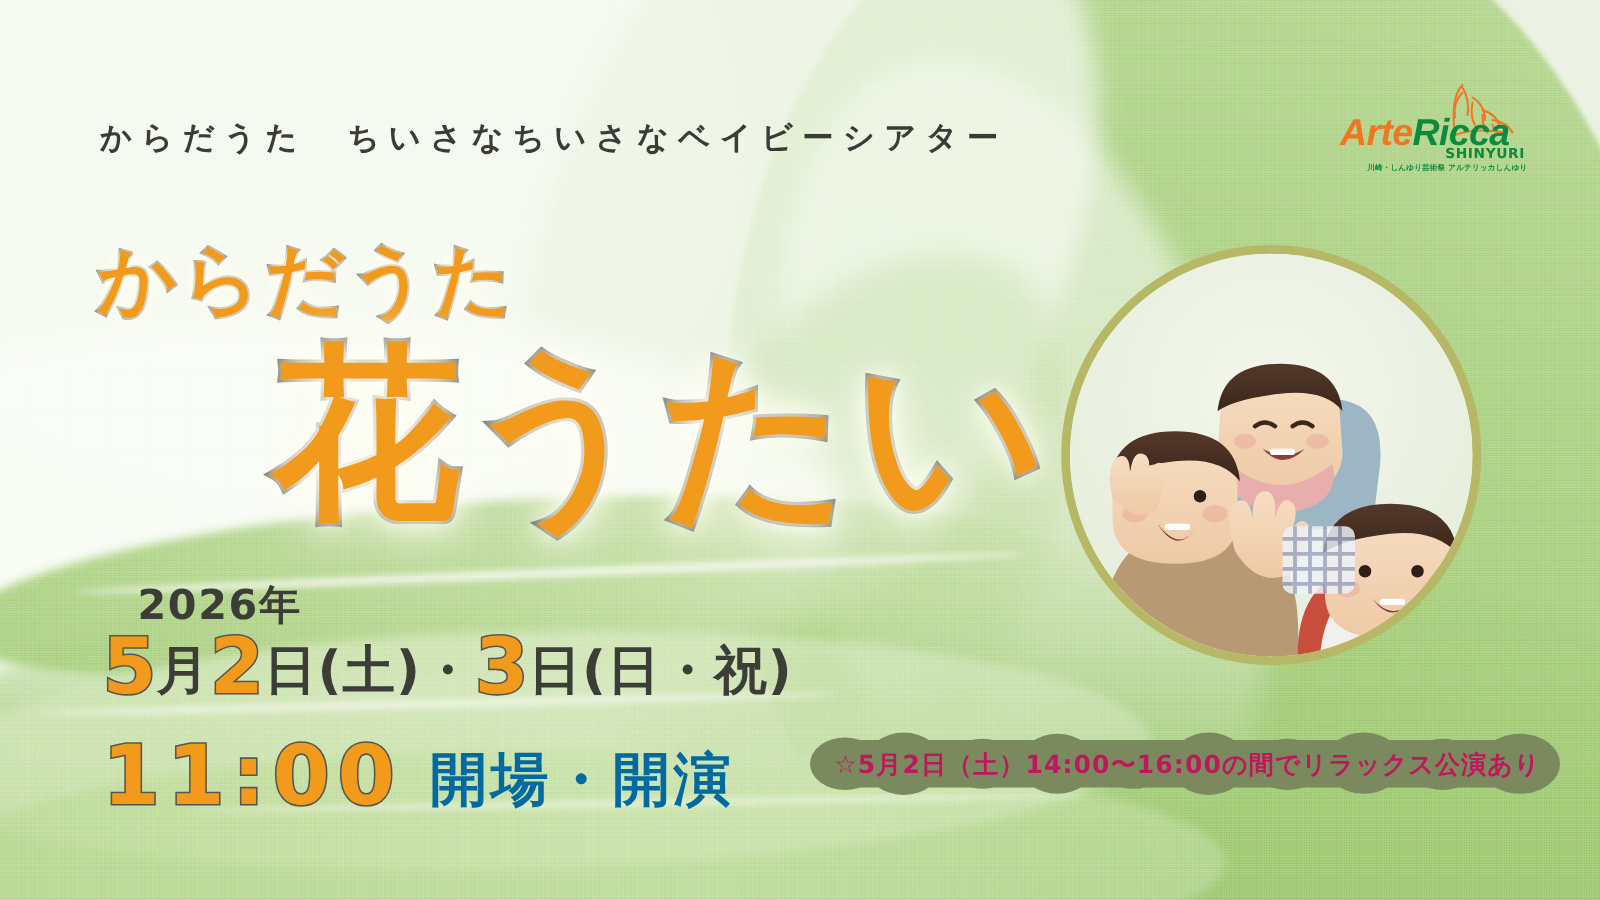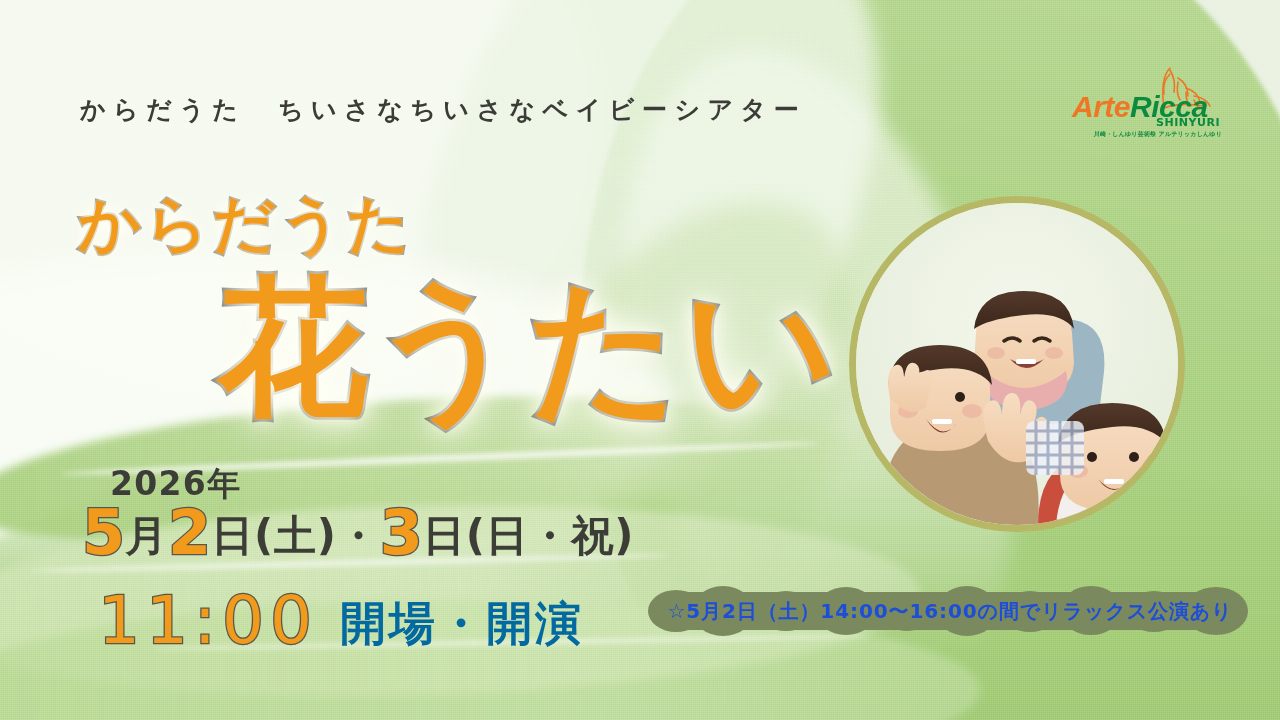--- a/index.html
+++ b/index.html
@@ -118,22 +118,22 @@
     font-size:42px;font-weight:700;color:#3d3d38;
     vertical-align:-2px;letter-spacing:.02em;
   }
 
   .timeline{
     position:absolute;left:82px;top:588px;
     font-family:"DejaVu Sans","Liberation Sans",sans-serif;
     white-space:nowrap;line-height:1;
   }
   .timeline .big{
-    font-size:66px;font-weight:400;color:#f29a1b;letter-spacing:.09em;
-    -webkit-text-stroke:2.5px #57574f;paint-order:stroke fill;margin-left:16px;
+    font-size:66px;font-weight:700;color:#f29a1b;letter-spacing:.09em;
+    -webkit-text-stroke:2.5px #57574f;paint-order:stroke fill;
   }
   .timeline .mid{
     font-size:46px;font-weight:700;color:#0369a1;letter-spacing:.06em;
     margin-left:22px;vertical-align:4px;
   }
 
   
   .relax-banner{
     position:absolute;left:648px;top:586px;
     width:604px;height:50px;
@@ -141,21 +141,21 @@
   .relax-banner .blob{
     position:absolute;background:#7b8a5e;border-radius:50%;
   }
   .relax-banner .bar{
     position:absolute;left:22px;top:6px;right:22px;height:38px;
     background:#7b8a5e;border-radius:20px;
   }
   .relax-text{
     position:absolute;inset:0;
     display:flex;align-items:center;justify-content:center;
-    color:#1d4ed8;font-size:20px;font-weight:700;letter-spacing:.045em;
+    color:#be185d;font-size:20px;font-weight:700;letter-spacing:.045em;
     font-family:"DejaVu Sans","Liberation Sans",sans-serif;
     white-space:nowrap;
     z-index:3;
   }
 
   
   .photo-wrap{
     position:absolute;left:849px;top:196px;
     width:322px;height:322px;border-radius:50%;
     border:7px solid #b7b866;

